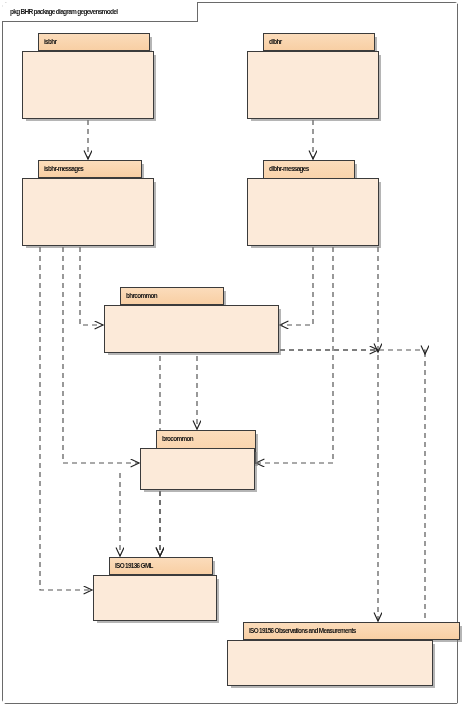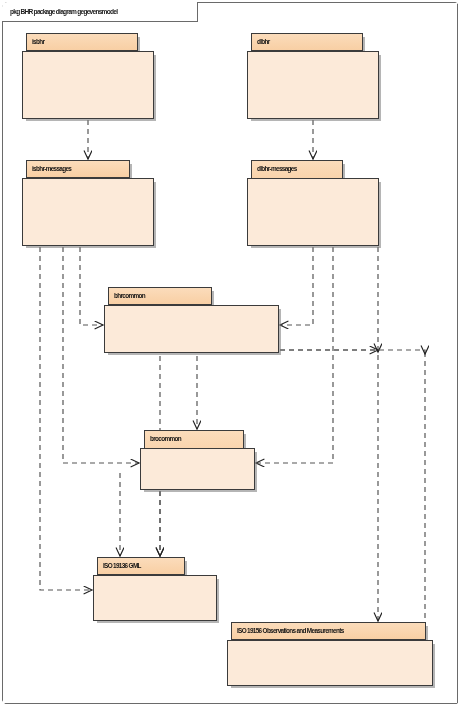--- a/index.html
+++ b/index.html
@@ -11,21 +11,21 @@
 
   
   .frame-tab{position:absolute;left:2px;top:2px;height:20px;border:1px solid #6a6a6a;border-top:none;border-left:none;box-sizing:border-box;background:#ffffff;}
   .frame-tab-label{position:absolute;left:8px;top:5px;font-size:8px;font-weight:bold;color:#1b1b1b;letter-spacing:-0.9px;white-space:nowrap;transform:scaleX(0.82);transform-origin:left center;}
 
   
   #edges{position:absolute;left:0;top:0;width:462px;height:707px;}
 
   
   .pkg{position:absolute;}
-  .pkg .tab{position:absolute;left:4px;top:0;box-sizing:border-box;border:1px solid #3b3b3b;
+  .pkg .tab{position:absolute;left:16px;top:0;box-sizing:border-box;border:1px solid #3b3b3b;
             background:linear-gradient(180deg,#fbdcbb 0%,#f8cfa4 100%);
             box-shadow:3px 3px 0 -1px rgba(120,120,120,0.55);}
   .pkg .body{position:absolute;box-sizing:border-box;border:1px solid #3b3b3b;
              background:#fcead9;
              box-shadow:3px 3px 0 -1px rgba(120,120,120,0.55);}
   .pkg .name{position:absolute;left:5px;top:3px;font-size:8px;font-weight:bold;color:#141414;
              letter-spacing:-0.85px;white-space:nowrap;transform:scaleX(0.8);transform-origin:left center;}
 </style>
 </head>
 <body>
@@ -113,26 +113,26 @@
   </div>
 
   <div class="pkg" style="left:140px;top:430px;">
     <div class="tab" style="width:100px;height:34px;">
       <span class="name">brocommon</span>
     </div>
     <div class="body" style="left:0;top:18px;width:115px;height:42px;"></div>
   </div>
 
   <div class="pkg" style="left:93px;top:557px;">
-    <div class="tab" style="width:88px;height:18px;">
+    <div class="tab" style="width:104px;height:18px;">
       <span class="name">ISO 19136 GML</span>
     </div>
     <div class="body" style="left:0;top:18px;width:124px;height:46px;"></div>
   </div>
 
   <div class="pkg" style="left:227px;top:622px;">
-    <div class="tab" style="width:195px;height:18px;padding-left:39px;">
+    <div class="tab" style="width:217px;height:18px;padding-left:39px;">
       <span class="name">ISO 19156 Observations and Measurements</span>
     </div>
     <div class="body" style="left:0;top:18px;width:206px;height:46px;"></div>
   </div>
 
 </div>
 
 </body></html>

